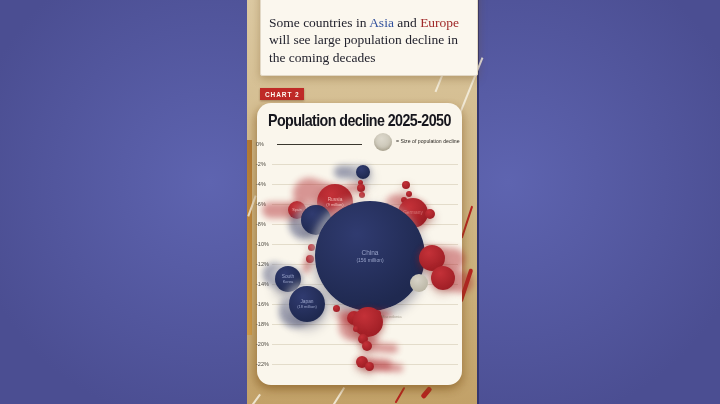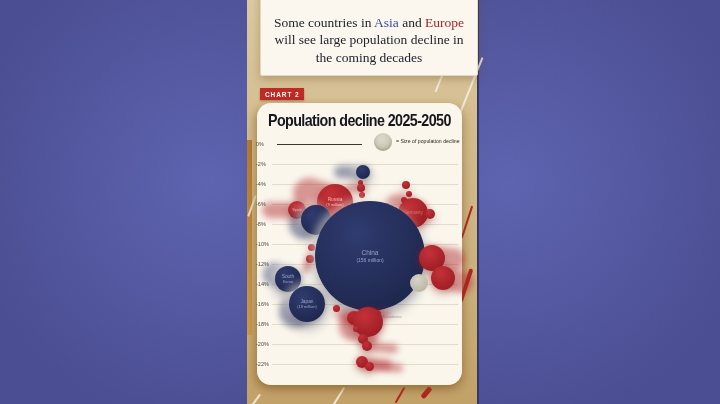--- a/index.html
+++ b/index.html
@@ -11,21 +11,21 @@
   .bar.right{left:477px;width:243px;background:radial-gradient(circle at 12% 45%,#5e64b0,#4b4e92 80%);border-left:2px solid #34366f;}
   
   .strip{position:absolute;left:247px;top:0;width:230px;height:404px;
          background:linear-gradient(180deg,#dcc9a2 0%,#d4bd90 30%,#cbb07b 70%,#c2a168 100%);}
   
   .headline-card{position:absolute;left:260px;top:-12px;width:216px;height:86px;
          background:#fbf7ee;border:1px solid #e2d8c6;border-radius:2px;
          box-shadow:0 3px 8px rgba(110,75,25,.35);
          display:flex;align-items:flex-end;justify-content:center;}
   .headline{font-family:"Liberation Serif",serif;font-size:13.5px;line-height:17.5px;
-         color:#23232e;text-align:center;width:200px;margin-bottom:9px;}
+         color:#23232e;text-align:left;width:200px;margin-bottom:9px;}
   .headline .asia{color:#31509c;}
   .headline .europe{color:#a02828;}
   
   .badge{position:absolute;left:260px;top:88px;background:#bf2a27;color:#fdf9f0;
          font-size:6.5px;font-weight:bold;letter-spacing:.9px;padding:2.5px 5px 2px 5px;
          box-shadow:0 1px 2px rgba(90,40,10,.4);}
   
   .chart-card{position:absolute;left:257px;top:103px;width:205px;height:282px;
          background:#faf6ec;border-radius:14px;
          box-shadow:-3px 4px 8px rgba(125,82,25,.40),3px 4px 8px rgba(125,82,25,.30);}

